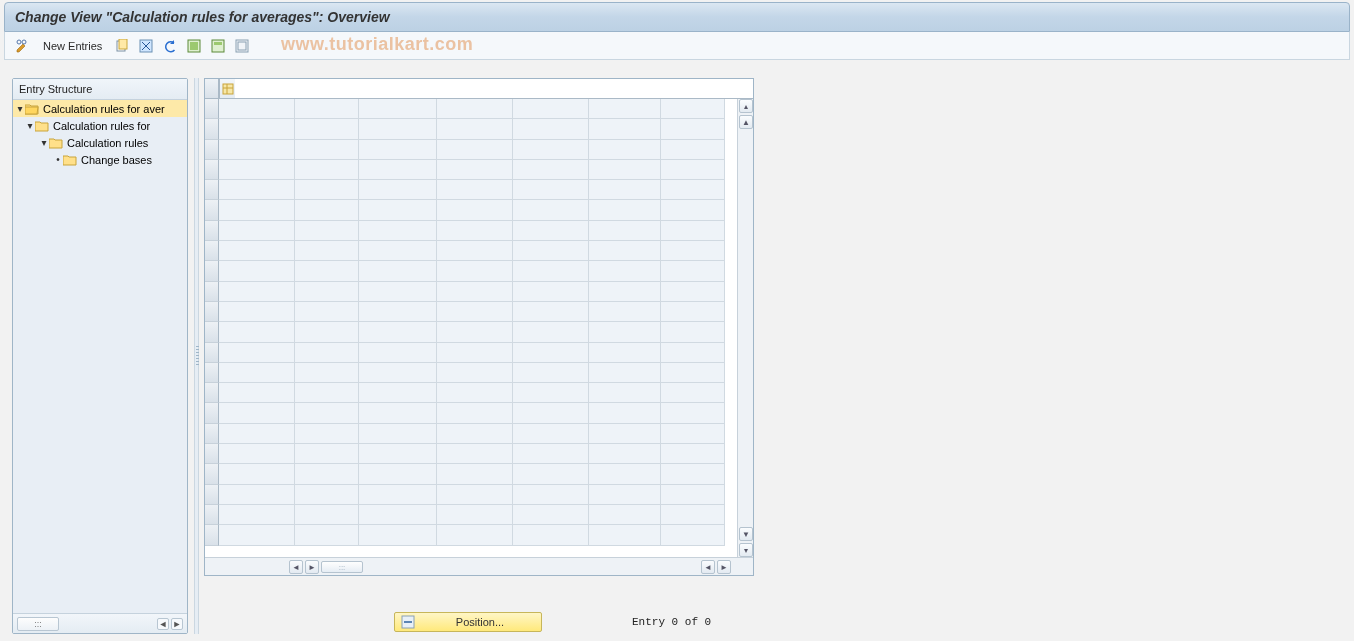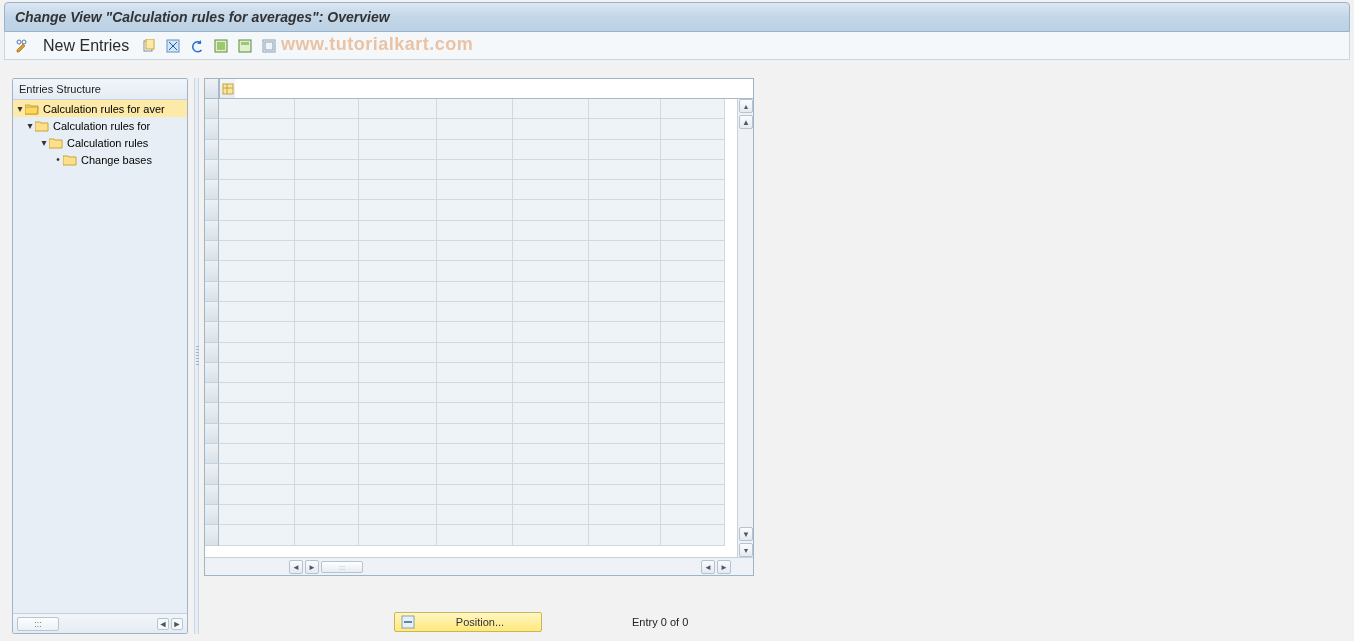--- a/index.html
+++ b/index.html
@@ -28,21 +28,21 @@
     display: flex; align-items: center; gap: 4px;
     padding: 0 8px;
     position: relative;
   }
   .toolbar .tb-btn {
     width: 20px; height: 20px;
     display: flex; align-items: center; justify-content: center;
     border: 1px solid transparent; border-radius: 2px;
   }
   .toolbar .tb-text-btn {
-    padding: 2px 6px; color: #2a2a2a; font-size: 16px;
+    padding: 2px 6px; color: #2a2a2a; font-size: 11px;
   }
   .watermark {
     position: absolute; left: 276px; top: 2px;
     font-size: 18px; font-weight: 600; letter-spacing: 0.5px;
     color: rgba(225,150,90,0.55);
     pointer-events: none;
   }
 
   
   .body-area { position: absolute; top: 62px; left: 4px; right: 4px; bottom: 4px; }
@@ -131,21 +131,21 @@
     display:flex; align-items:center;
   }
   .position-btn {
     margin-left: 190px;
     height: 20px; width: 148px;
     background: linear-gradient(#fff6c6,#ffe97b);
     border: 1px solid #c7b65a; border-radius:2px;
     display:flex; align-items:center; padding:0 6px; gap:10px; color:#333;
   }
   .position-btn .pico { width:14px; height:14px; }
-  .entry-text { margin-left: 90px; color:#222; }
+  .entry-text { margin-left: 90px; color:#222;font-family:Liberation Mono, monospace; }
 
   
   svg { display:block; }
 </style>
 </head>
 <body>
 <div class="app">
 
 <div class="titlebar">
   <span>Change View "Calculation rules for averages": Overview</span>
@@ -196,21 +196,21 @@
           <rect x="1" y="1" width="12" height="12" fill="#f0f4f8" stroke="#8aa0b2"></rect>
           <rect x="3" y="3" width="8" height="8" fill="none" stroke="#8aa0b2"></rect>
         </svg>
   </div>
   <div class="watermark">www.tutorialkart.com</div>
 </div>
 
 <div class="body-area">
 
   <div class="sidebar">
-    <div class="sidebar-header">Entries Structure</div>
+    <div class="sidebar-header">Entry Structure</div>
     <div class="tree">
       <div class="tree-row selected">
         <span class="exp">▾</span>
         <span class="folder-ico">
               <svg width="14" height="12">
                 <path d="M0 2h5l1 1h7v8H0z" fill="#ffe08a" stroke="#c9a43a"></path>
                 <path d="M0 4h13l-1 7H0z" fill="#ffd65e" stroke="#c9a43a"></path>
               </svg>
             </span>
         <span class="label">Calculation rules for aver</span>

